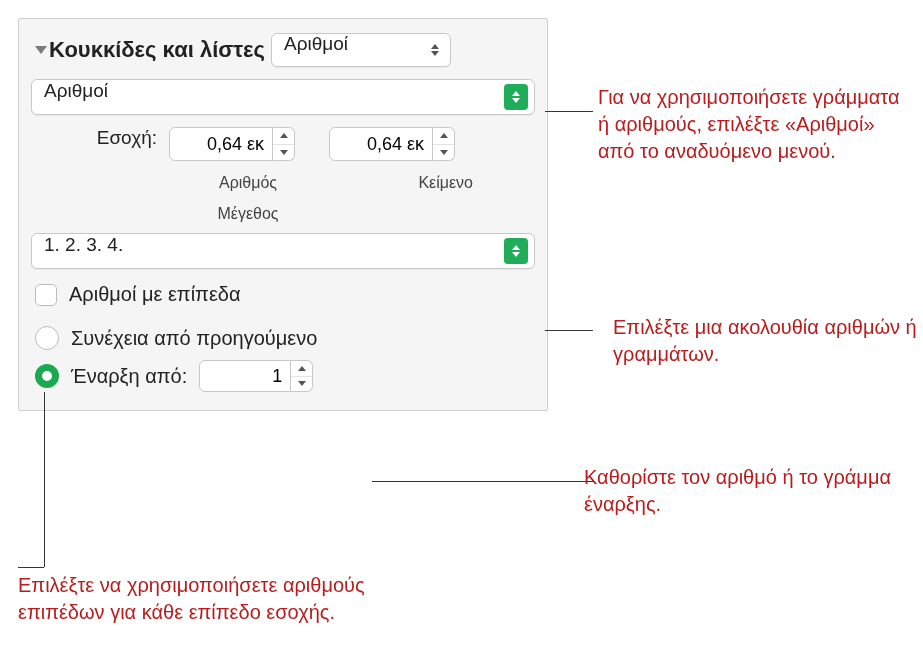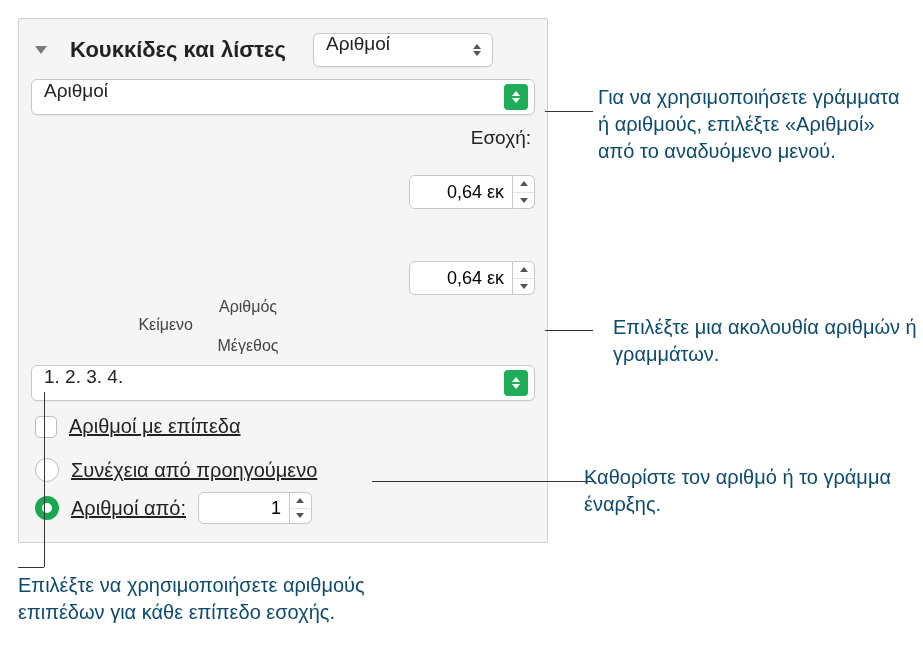--- a/index.html
+++ b/index.html
@@ -19,21 +19,21 @@
     top: 18px;
     width: 530px;
     background: #f5f5f5;
     border: 1px solid #cfcfcf;
     border-radius: 2px;
     padding: 14px 12px 18px 12px;
   }
   .panel-header {
     display: flex;
     align-items: center;
-    gap: 23px;
+    gap: 2px;
     margin-bottom: 12px;
   }
   .disclosure {
     width: 0; height: 0;
     border-left: 6px solid transparent;
     border-right: 6px solid transparent;
     border-top: 8px solid #7a7a7a;
     margin-left: 4px;
   }
   .panel-title {
@@ -76,24 +76,23 @@
     border-left: 4px solid transparent;
     border-right: 4px solid transparent;
   }
   .arrow-up { border-bottom: 5px solid #555; }
   .arrow-down { border-top: 5px solid #555; }
   .select.green .arrow-up { border-bottom-color: #fff; }
   .select.green .arrow-down { border-top-color: #fff; }
 
   .row {
     display: flex;
-    align-items: flex-end;
-    gap: 26px;
+    align-items: flex-start;
+    gap: 8px;
     margin-top: 12px;
-    flex-direction: column;
   }
   .row-label {
     width: 130px;
     text-align: right;
     font-size: 19px;
     padding-right: 4px;
   }
   .stepper-wrap {
     display: flex;
     align-items: center;
@@ -125,24 +124,23 @@
     align-items: center;
     justify-content: center;
     cursor: pointer;
   }
   .stepper-btns .sbtn:first-child { border-bottom: 1px solid #e4e4e4; }
   .stepper-btns .arrow-up { border-bottom-color: #555; }
   .stepper-btns .arrow-down { border-top-color: #555; }
 
   .sublabels {
     display: flex;
-    margin-top: 3px;
+    margin-top: 13px;
     font-size: 16px;
     color: #444;
-    flex-direction: column;
   }
   .sublabels .sl-left { margin-left: 154px; width: 126px; text-align: center; }
   .sublabels .sl-right { margin-left: 36px; width: 126px; text-align: right; }
 
   .color-well {
     background: #000;
     border: 1px solid #c8c8c8;
     border-radius: 6px;
     height: 34px;
     width: 108px;
@@ -172,39 +170,39 @@
     width: 24px; height: 24px;
     border-radius: 50%;
     background: #fff;
     border: 1px solid #bcbcbc;
     display: flex; align-items: center; justify-content: center;
   }
   .radio.checked {
     border: 7px solid #19a94e;
     background: #fff;
   }
-  .opt-label { font-size: 20px; text-decoration: underline; }
+  .opt-label { font-size: 20px; }
 
   .start-field {
     background: #fff;
     border: 1px solid #c8c8c8;
     border-radius: 6px 0 0 6px;
     height: 32px;
     width: 92px;
     font-size: 18px;
     text-align: right;
     padding: 0 8px;
     outline: none;
   }
 
   .callout {
     position: absolute;
     font-size: 20px;
     line-height: 1.35;
-    color: #0c4a6e;
+    color: #b91c1c;
   }
   .lead-line {
     position: absolute;
     background: #333;
     height: 1px;
   }
   .lead-line-v {
     position: absolute;
     background: #333;
     width: 1px;
@@ -284,21 +282,21 @@
     <div class="opt-label">Αριθμοί με επίπεδα</div>
   </div>
 
   <div class="radio-row" style="margin-top:20px;">
     <div class="radio"></div>
     <div class="opt-label">Συνέχεια από προηγούμενο</div>
   </div>
 
   <div class="radio-row" style="margin-top:10px;">
     <div class="radio checked"></div>
-    <div class="opt-label">Αριθμοί από:</div>
+    <div class="opt-label">Έναρξη από:</div>
     <div class="stepper-wrap">
       <input class="start-field" value="1" style="">
       <div class="stepper-btns" style="height:32px">
         <div class="sbtn">
             <span class="arrow-up"></span>
           </div>
         <div class="sbtn">
             <span class="arrow-down"></span>
           </div>
       </div>

